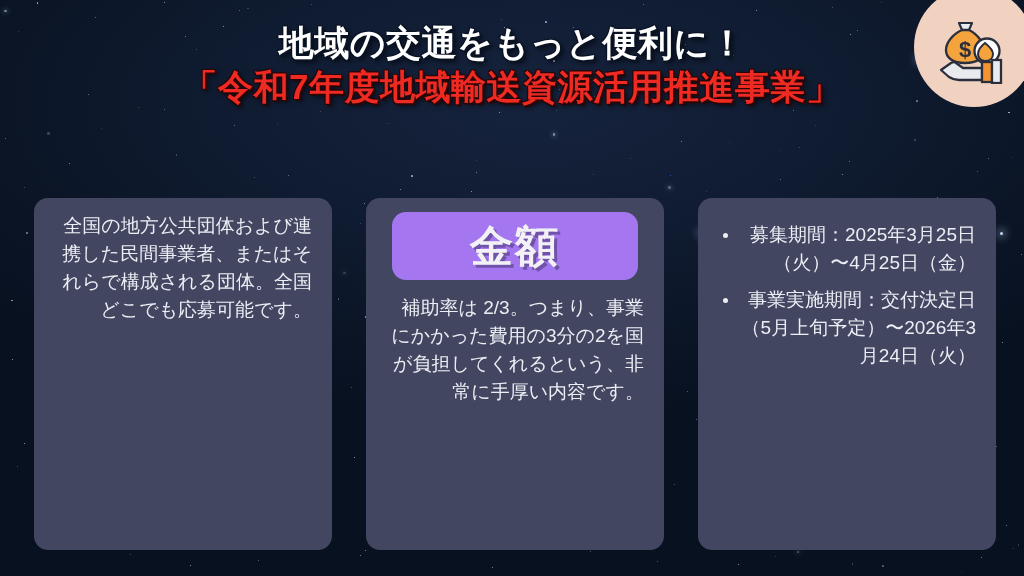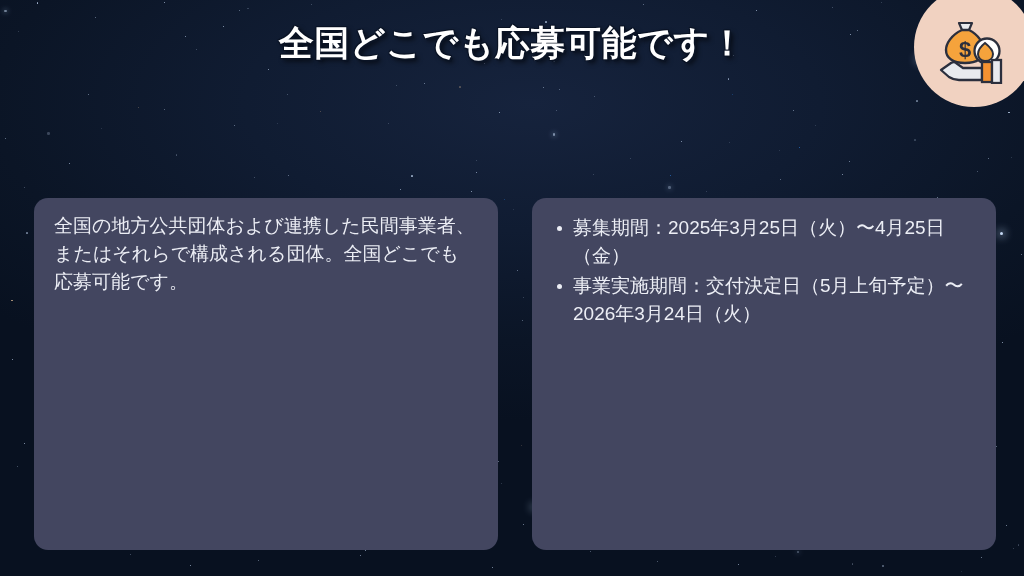--- a/index.html
+++ b/index.html
@@ -127,33 +127,34 @@
     color: #f2f2f6;
     letter-spacing: 2px;
     text-shadow: 3px 3px 0 rgba(40,30,70,0.42);
     line-height: 1;
   }
   .card-body {
     font-size: 19px;
     line-height: 28px;
     color: #eceef5;
     padding: 0 2px;
+    text-align: right;
   }
   .card-body p {
     margin: 0;
   }
   .bullet-list {
     margin: 0;
     padding: 0;
     list-style: none;
   }
   .bullet-list li {
     position: relative;
     padding-left: 21px;
-    margin: 2px 0 0 0;
+    margin: 9px 0 0 0;
   }
   .bullet-list li::before {
     content: "";
     position: absolute;
     left: 5px;
     top: 12px;
     width: 5px;
     height: 5px;
     border-radius: 50%;
     background: #eceef5;
@@ -395,21 +396,22 @@
       <i class="star" style="left:846.4px;top:288.7px;width:1.1px;height:1.1px;opacity:0.72"></i>
       <i class="star" style="left:123.2px;top:477.8px;width:1.1px;height:1.1px;opacity:0.74"></i>
       <i class="star" style="left:287.0px;top:93.9px;width:1.1px;height:1.1px;opacity:0.36"></i>
       <i class="star glow4" style="left:1000px;top:232px;width:3.2px;height:3.2px;opacity:0.95"></i>
       <i class="star glow4" style="left:918px;top:58px;width:2.8px;height:2.8px;opacity:0.95"></i>
       <i class="star glow4" style="left:700px;top:232px;width:2.4px;height:2.4px;opacity:0.95"></i>
       <i class="star glow4" style="left:533px;top:506px;width:2.2px;height:2.2px;opacity:0.95"></i>
     </div>
 
   <div class="title-block">
-    <div class="title-line1">全国どこでも応募可能です！</div>
+    <div class="title-line1">地域の交通をもっと便利に！</div>
+    <div class="title-line2">「令和7年度地域輸送資源活用推進事業」</div>
   </div>
 
   <div class="corner-badge">
     <svg width="74" height="66" viewBox="0 0 74 66">
 
       <path d="M24 5 h13 l-3 7 h-7 z" fill="#e8eaee" stroke="#2b2f3d" stroke-width="2.2" stroke-linejoin="round"></path>
 
       <path d="M27 12 C16 17 11 26 11 32 C11 40 18 45 30 45 C42 45 49 40 49 32 C49 26 44 17 34 12 Z" fill="#f5a33c" stroke="#2b2f3d" stroke-width="2.4" stroke-linejoin="round"></path>
 
       <text x="30" y="39" font-family="'Liberation Sans', sans-serif" font-size="22" font-weight="bold" fill="#2b2f3d" text-anchor="middle">$</text>
@@ -421,20 +423,28 @@
 
       <rect x="47" y="44" width="10" height="20" fill="#f59231" stroke="#2b2f3d" stroke-width="2.3"></rect>
       <rect x="57" y="42" width="9" height="23" fill="#e8eaee" stroke="#2b2f3d" stroke-width="2.3"></rect>
     </svg>
   </div>
 
   <div class="cards" id="card-row">
       <div class="card">
         <div class="card-body">
           <p>全国の地方公共団体および連携した民間事業者、またはそれらで構成される団体。全国どこでも応募可能です。</p>
+        </div>
+      </div>
+      <div class="card">
+        <div class="card-pill">
+          <span class="card-pill-label">金額</span>
+        </div>
+        <div class="card-body">
+          <p>補助率は 2/3。つまり、事業にかかった費用の3分の2を国が負担してくれるという、非常に手厚い内容です。</p>
         </div>
       </div>
       <div class="card">
         <div class="card-body">
           <ul class="bullet-list">
             <li>募集期間：2025年3月25日（火）〜4月25日（金）</li>
             <li>事業実施期間：交付決定日（5月上旬予定）〜2026年3月24日（火）</li>
           </ul>
         </div>
       </div>

